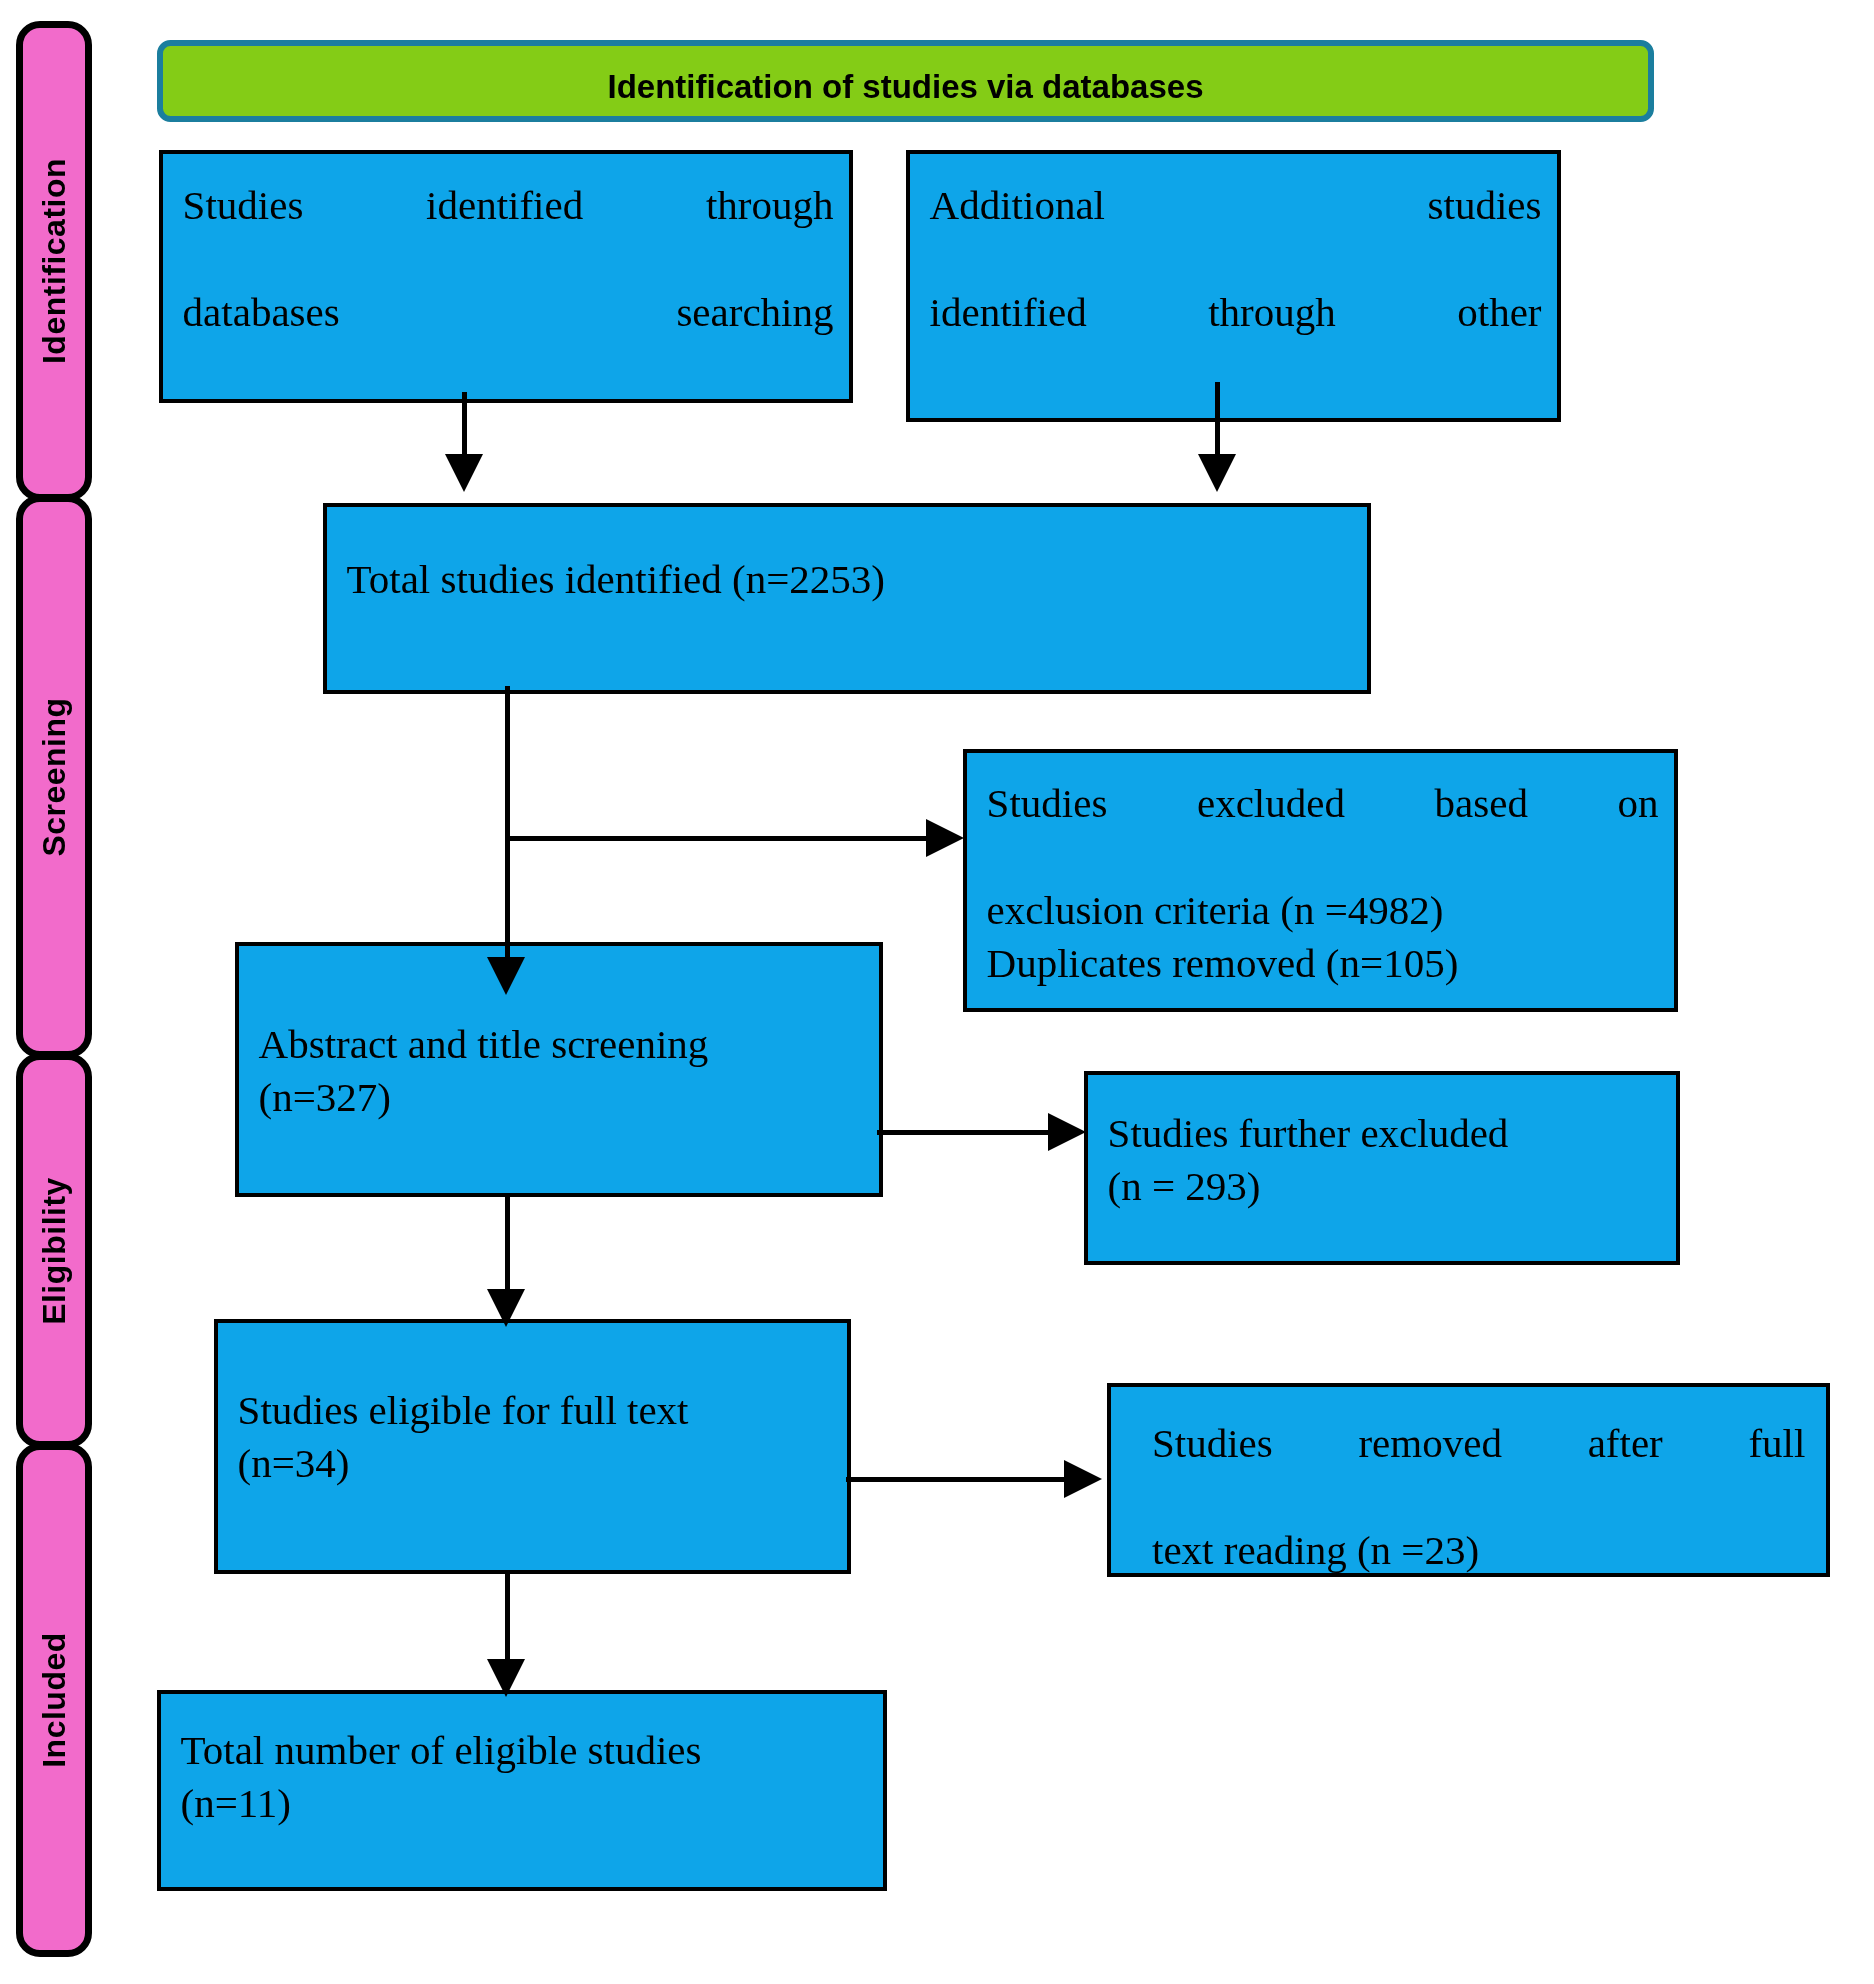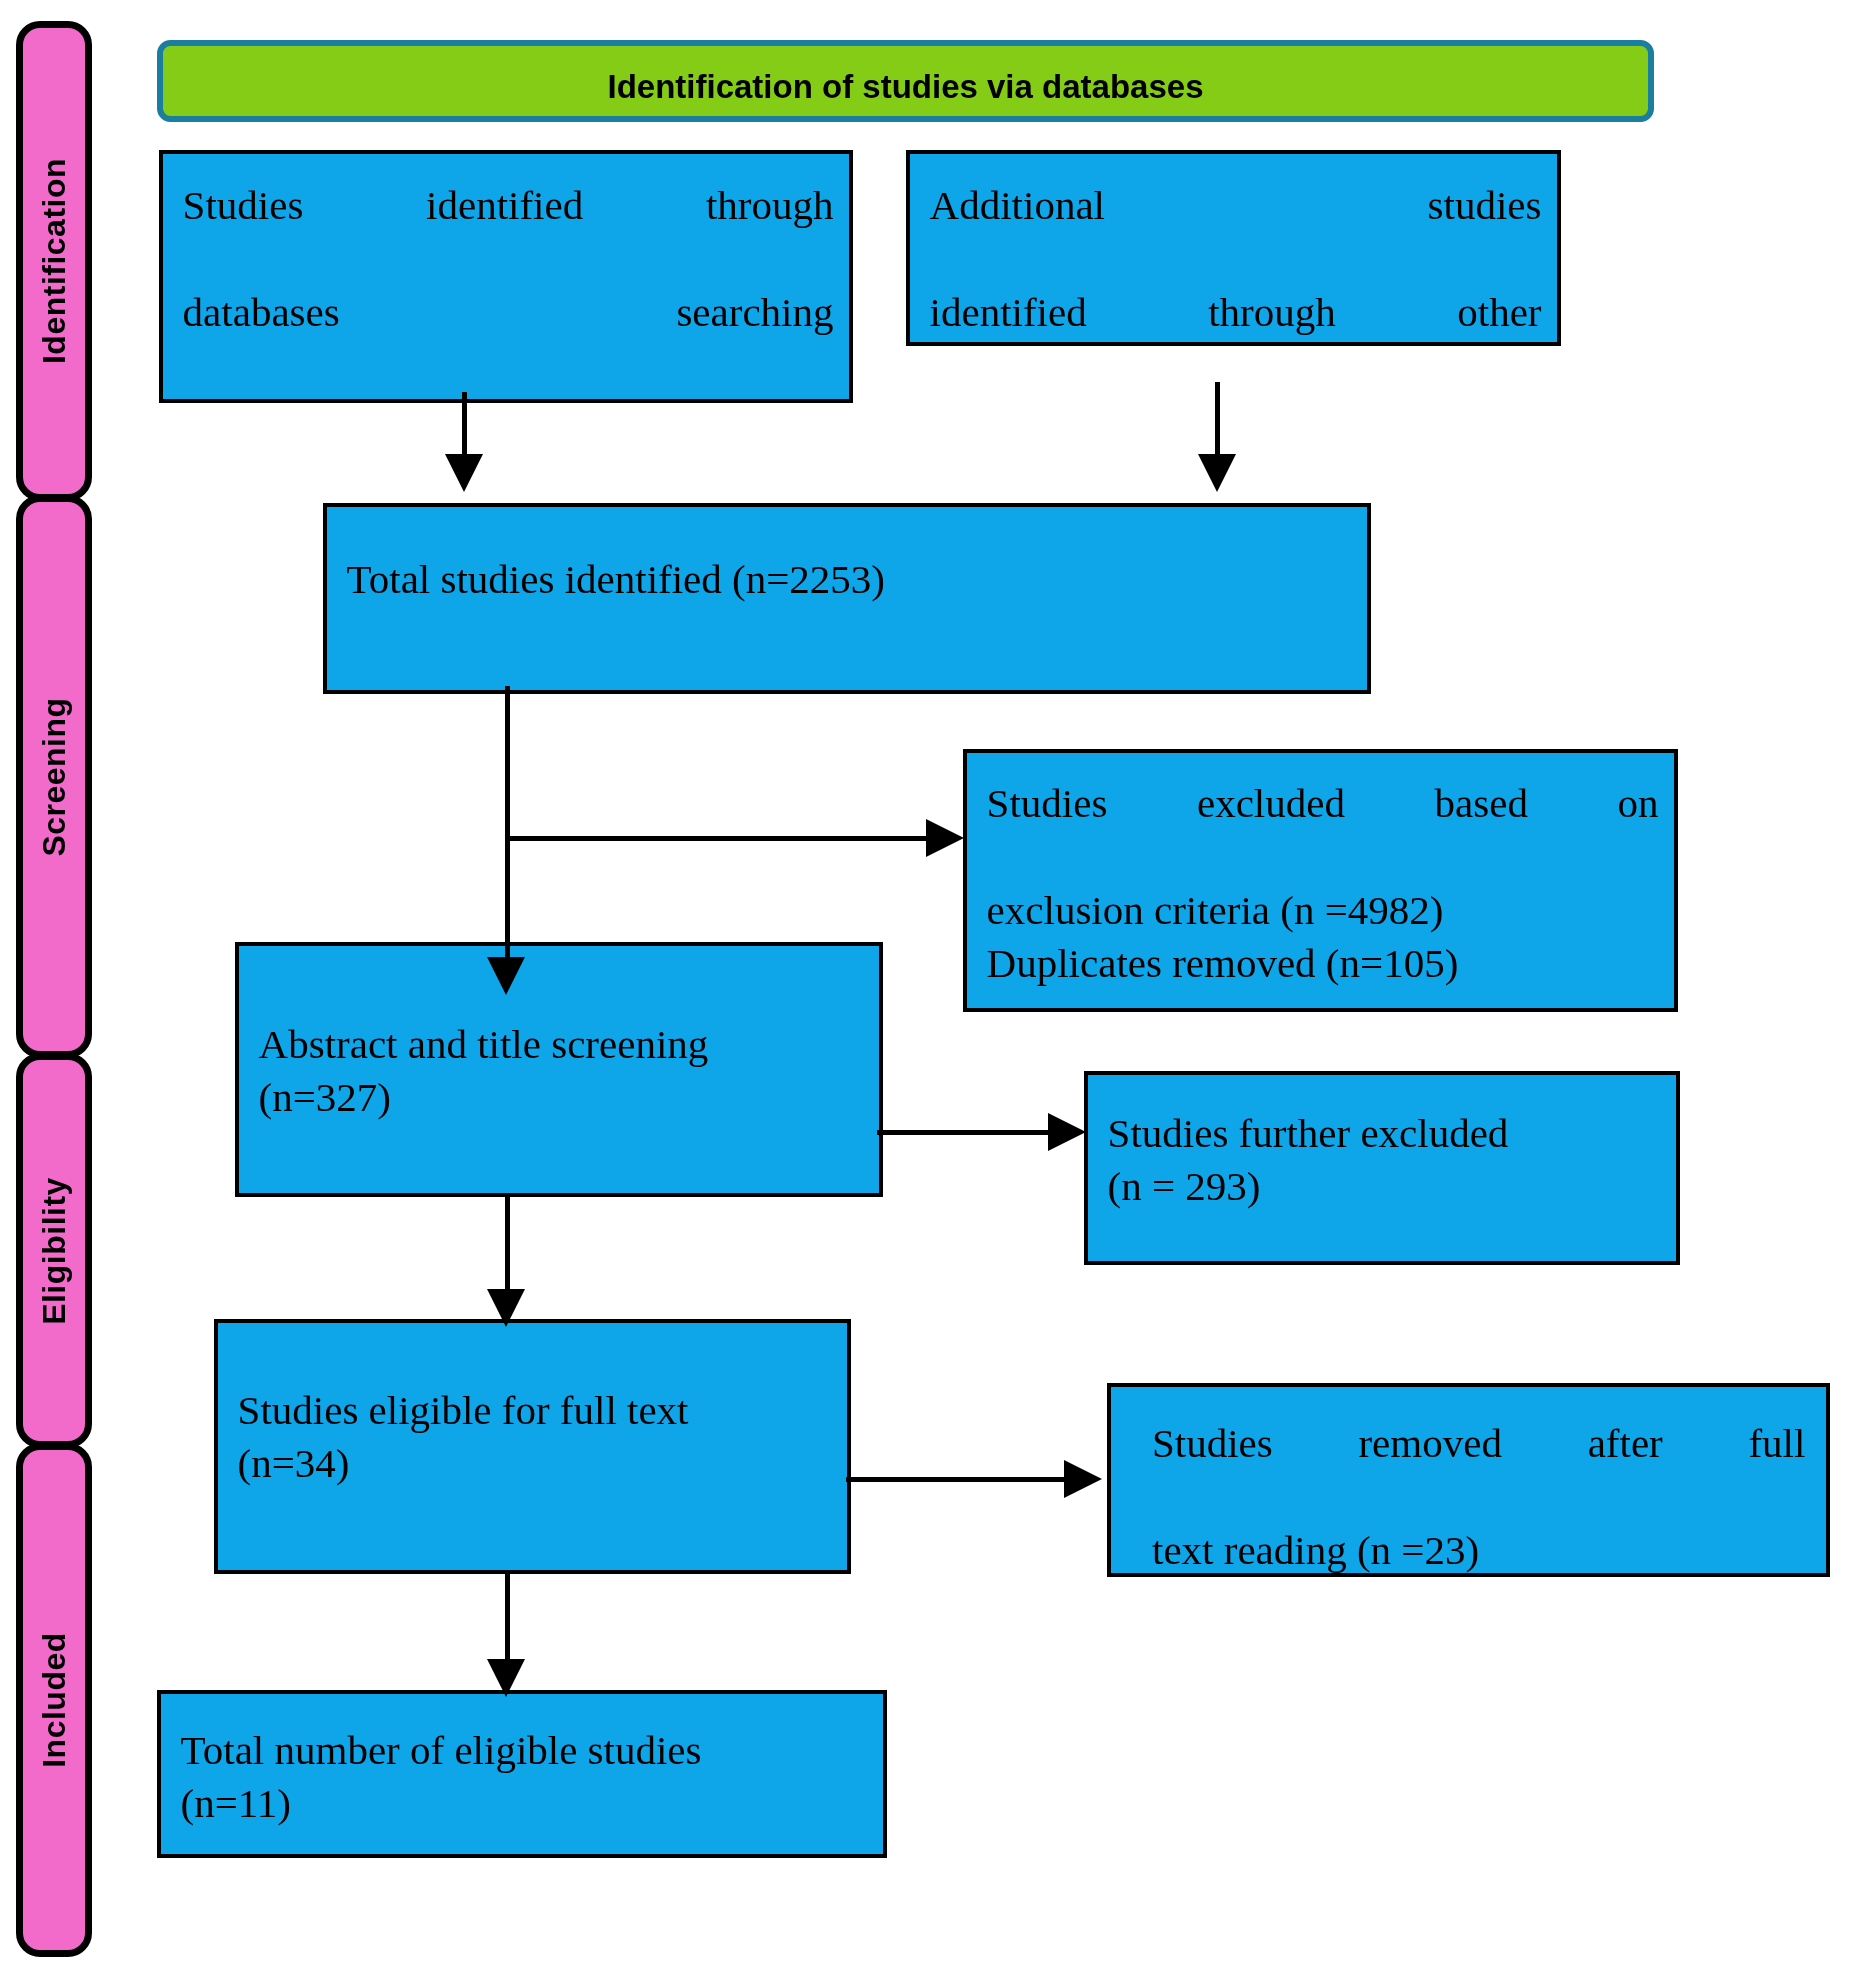--- a/index.html
+++ b/index.html
@@ -111,21 +111,21 @@
   </div>
 
   <div class="node just" style="left:159px;top:150px;width:694px;height:253px;">
     <div class="txt" style="top:25px;">
       <span class="line">Studies identified through</span>
       <span class="line">databases searching</span>
       <span style="display:block;text-align:left;">(n=5,395)</span>
     </div>
   </div>
 
-  <div class="node just" style="left:906px;top:150px;width:655px;height:196px;padding-left:27px;">
+  <div class="node just" style="left:906px;top:150px;width:655px;height:272px;padding-left:27px;">
     <div class="txt" style="top:25px;">
       <span class="line">Additional studies</span>
       <span class="line">identified through other</span>
 
     </div>
   </div>
 
   <div class="node left" style="left:323px;top:503px;width:1048px;height:191px;">
     <div class="txt" style="top:46px;">
       <span style="display:block;">Total studies identified (n=2253)</span>
@@ -161,21 +161,21 @@
     </div>
   </div>
 
   <div class="node just" style="left:1107px;top:1383px;width:723px;height:194px;">
     <div class="txt" style="top:30px;left:41px;right:20.6px;">
       <span class="line">Studies removed after full</span>
       <span style="display:block;text-align:left;">text reading (n =23)</span>
     </div>
   </div>
 
-  <div class="node left" style="left:157px;top:1690px;width:730px;height:168px;">
+  <div class="node left" style="left:157px;top:1690px;width:730px;height:201px;">
     <div class="txt" style="top:30px;">
       <span style="display:block;">Total number of eligible studies</span>
       <span style="display:block;">(n=11)</span>
     </div>
   </div>
 
   <div class="vline" style="left:462px;top:392px;height:65px;"></div>
   <div class="arrow-down" style="left:445px;top:454px;"></div>
 
   <div class="vline" style="left:1215px;top:382px;height:75px;"></div>

